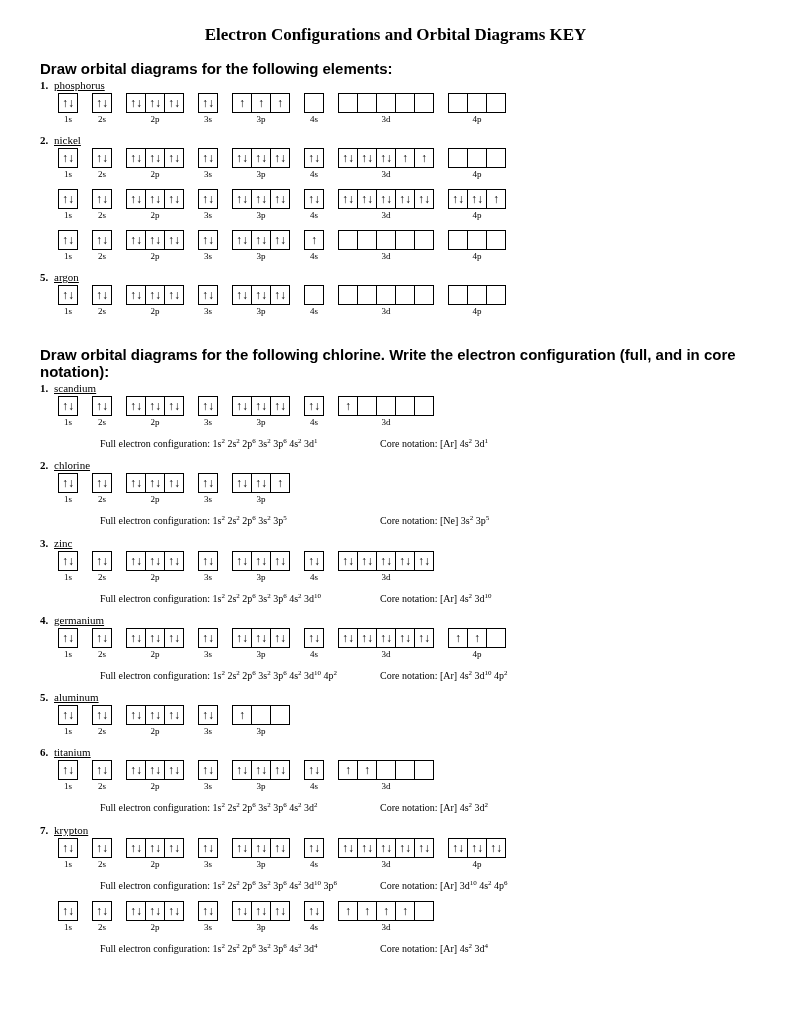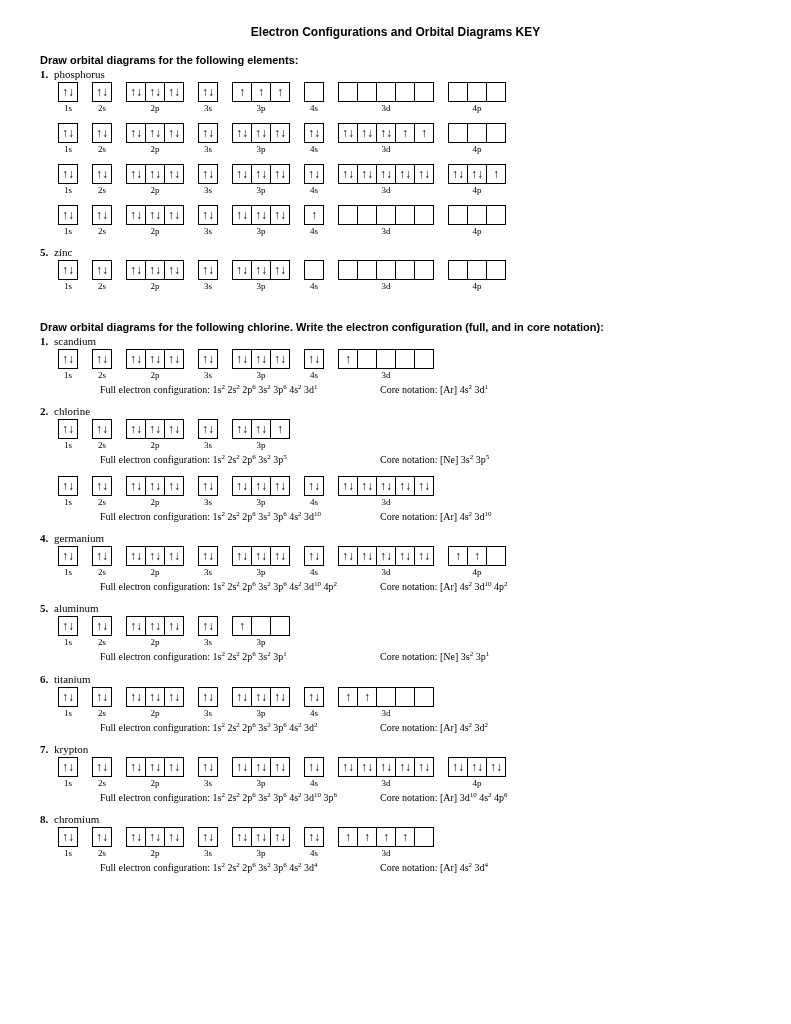--- a/index.html
+++ b/index.html
@@ -7,36 +7,37 @@
     font-size: 11px;
     margin: 0;
     padding: 20px 40px;
     background: #fff;
     color: #000;
     width: 791px;
     box-sizing: border-box;
   }
   h1 {
     text-align: center;
-    font-family: Liberation Sans, sans-serif;
-    font-size: 12px;
+    font-family: Liberation Serif, serif;
+    font-size: 17px;
     font-weight: bold;
     margin: 5px 0 15px 0;
   }
   .section-title {
     font-family: Arial, sans-serif;
     font-weight: bold;
-    font-size: 11px;
+    font-size: 15px;
     margin-bottom: 2px;
   }
   .problem {
     margin-bottom: 10px;
   }
   .problem-header {
     margin-bottom: 2px;
+    text-decoration: underline;
   }
   .num {
     font-weight: bold;
     display: inline-block;
     width: 14px;
   }
   .element {
     display: inline;
   }
   .orbitals-row {
@@ -66,21 +67,21 @@
   }
   .box:first-child {
     margin-left: 0;
   }
   .orbital-label {
     font-size: 9px;
     margin-top: 1px;
   }
   .config-row {
     margin-left: 60px;
-    margin-top: 3px;
+    margin-top: 10px;
     font-size: 10px;
     display: flex;
   }
   .config-full {
     display: inline-block;
     width: 280px;
   }
   .config-core {
     display: inline-block;
   }
@@ -155,20 +156,21 @@
           <div class="boxes">
             <div class="box"></div>
             <div class="box"></div>
             <div class="box"></div>
           </div>
           <div class="orbital-label">4p</div>
         </div>
       </div>
     </div>
     <div class="problem">
+      <div class="problem-header"><span class="num">2.</span><span class="element">nickel</span></div>
       <div class="orbitals-row">
         <div class="orbital-group">
           <div class="boxes">
             <div class="box">↑↓</div>
           </div>
           <div class="orbital-label">1s</div>
         </div>
         <div class="orbital-group">
           <div class="boxes">
             <div class="box">↑↓</div>
@@ -341,21 +343,21 @@
           <div class="boxes">
             <div class="box"></div>
             <div class="box"></div>
             <div class="box"></div>
           </div>
           <div class="orbital-label">4p</div>
         </div>
       </div>
     </div>
     <div class="problem">
-      <div class="problem-header"><span class="num">5.</span><span class="element">zinc</span></div>
+      <div class="problem-header"><span class="num">5.</span><span class="element">argon</span></div>
       <div class="orbitals-row">
         <div class="orbital-group">
           <div class="boxes">
             <div class="box">↑↓</div>
           </div>
           <div class="orbital-label">1s</div>
         </div>
         <div class="orbital-group">
           <div class="boxes">
             <div class="box">↑↓</div>
@@ -512,20 +514,21 @@
           </div>
           <div class="orbital-label">3p</div>
         </div>
       </div>
       <div class="config-row">
         <span class="config-full">Full electron configuration:  1s<sup>2</sup> 2s<sup>2</sup> 2p<sup>6</sup> 3s<sup>2</sup> 3p<sup>5</sup></span>
         <span class="config-core">Core notation: [Ne] 3s<sup>2</sup> 3p<sup>5</sup></span>
       </div>
     </div>
     <div class="problem">
+      <div class="problem-header"><span class="num">3.</span><span class="element">zinc</span></div>
       <div class="orbitals-row">
         <div class="orbital-group">
           <div class="boxes">
             <div class="box">↑↓</div>
           </div>
           <div class="orbital-label">1s</div>
         </div>
         <div class="orbital-group">
           <div class="boxes">
             <div class="box">↑↓</div>
@@ -674,24 +677,20 @@
         </div>
         <div class="orbital-group">
           <div class="boxes">
             <div class="box">↑</div>
             <div class="box"></div>
             <div class="box"></div>
           </div>
           <div class="orbital-label">3p</div>
         </div>
       </div>
-      <div class="config-row">
-        <span class="config-full">Full electron configuration:  1s<sup>2</sup> 2s<sup>2</sup> 2p<sup>6</sup> 3s<sup>2</sup> 3p<sup>1</sup></span>
-        <span class="config-core">Core notation: [Ne] 3s<sup>2</sup> 3p<sup>1</sup></span>
-      </div>
     </div>
     <div class="problem">
       <div class="problem-header"><span class="num">6.</span><span class="element">titanium</span></div>
       <div class="orbitals-row">
         <div class="orbital-group">
           <div class="boxes">
             <div class="box">↑↓</div>
           </div>
           <div class="orbital-label">1s</div>
         </div>
@@ -806,21 +805,20 @@
           </div>
           <div class="orbital-label">4p</div>
         </div>
       </div>
       <div class="config-row">
         <span class="config-full">Full electron configuration:  1s<sup>2</sup> 2s<sup>2</sup> 2p<sup>6</sup> 3s<sup>2</sup> 3p<sup>6</sup> 4s<sup>2</sup> 3d<sup>10</sup> 3p<sup>6</sup></span>
         <span class="config-core">Core notation: [Ar] 3d<sup>10</sup> 4s<sup>2</sup> 4p<sup>6</sup></span>
       </div>
     </div>
     <div class="problem">
-      <div class="problem-header"><span class="num">8.</span><span class="element">chromium</span></div>
       <div class="orbitals-row">
         <div class="orbital-group">
           <div class="boxes">
             <div class="box">↑↓</div>
           </div>
           <div class="orbital-label">1s</div>
         </div>
         <div class="orbital-group">
           <div class="boxes">
             <div class="box">↑↓</div>

